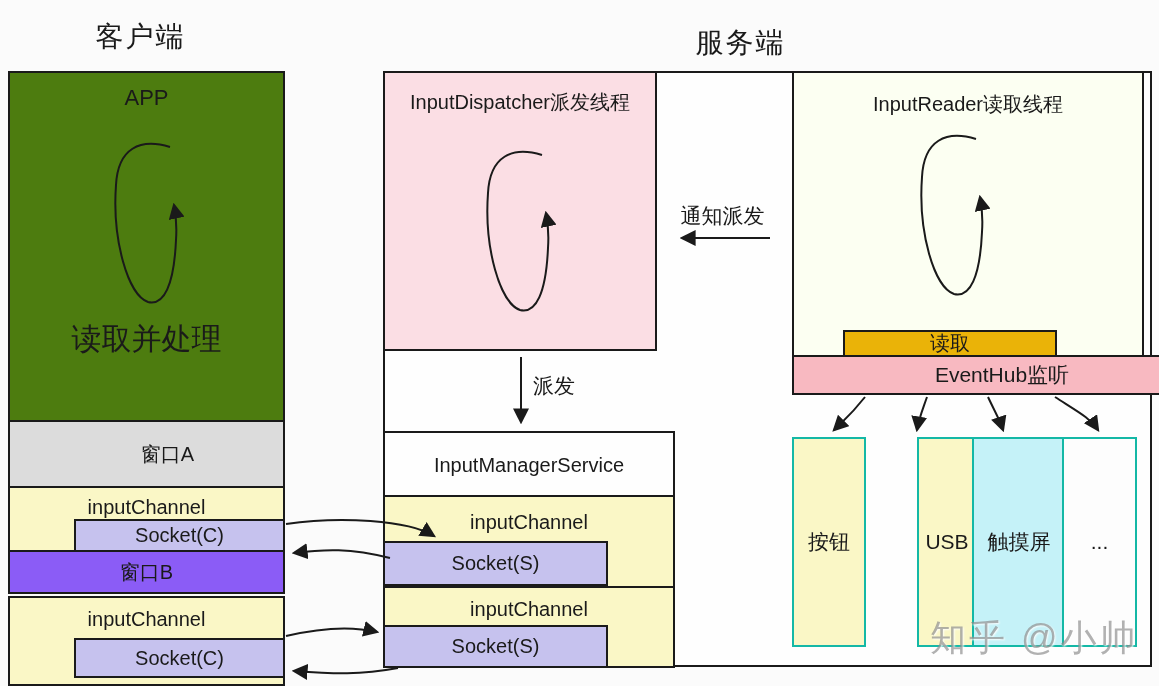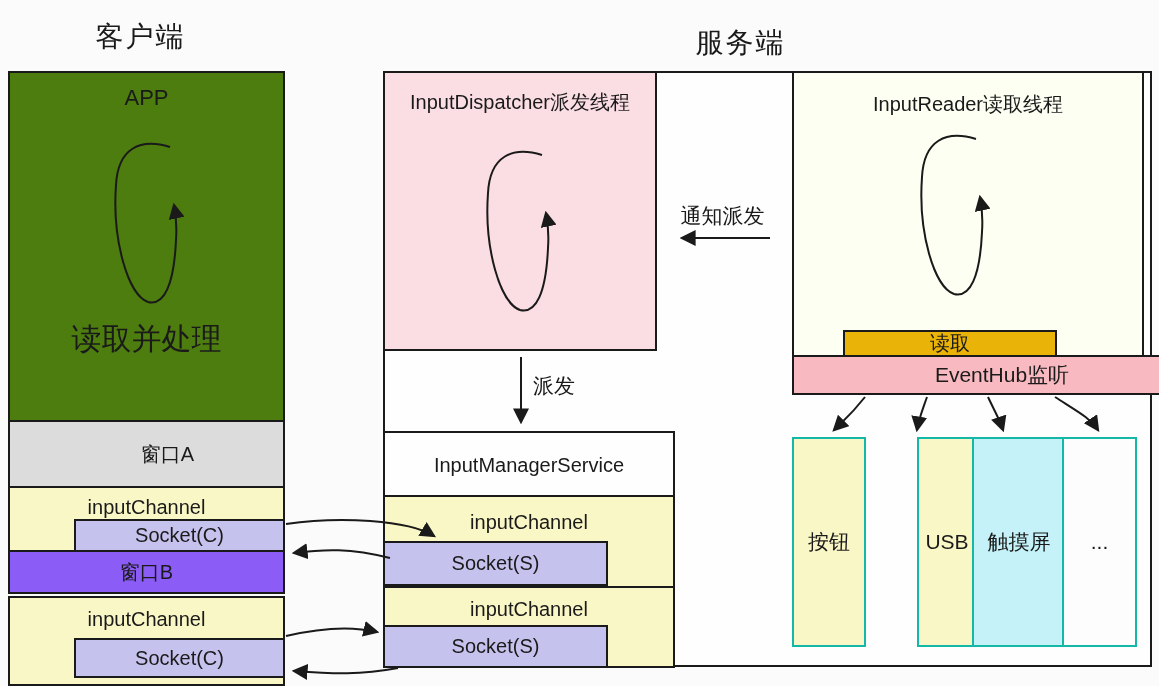--- a/index.html
+++ b/index.html
@@ -70,20 +70,21 @@
   <div class="box center lbl20" style="left: 383px; top: 541px; width: 225px; height: 45px; z-index: 10; background-color: rgb(198, 194, 238);">Socket(S)</div>
 
   <div class="box" style="left: 383px; top: 586px; width: 292px; height: 82px; background-color: rgb(250, 247, 198);">
     <div class="toplabel" style="top:10px;">inputChannel</div>
   </div>
   <div class="box center lbl20" style="left: 383px; top: 625px; width: 225px; height: 43px; z-index: 10; background-color: rgb(198, 194, 238);">Socket(S)</div>
 
   <div class="floatlbl" style="left:655px;top:202px;width:135px;text-align:center;">通知派发</div>
   <div class="floatlbl" style="left:533px;top:372px;">派发</div>
 
+  <div id="watermark">知乎 @小帅</div>
 
   <svg id="arrow-overlay" viewBox="0 0 1159 686">
     <defs>
       <marker id="ah" viewBox="0 0 10 10" refX="8.5" refY="5" markerWidth="8" markerHeight="8" orient="auto-start-reverse">
         <path d="M0,0 L10,5 L0,10 z" style="fill:#1a1a1a;stroke:none;"></path>
       </marker>
     </defs>
 
     <path marker-end="url(#ah)" d="M54,7 C24,-2 2,8 0,45 C-4,100 12,155 32,162 C48,166 58,145 60,100 C61,85 60,75 58,65" transform="translate(116,140)"></path>
     <path marker-end="url(#ah)" d="M54,7 C24,-2 2,8 0,45 C-4,100 12,155 32,162 C48,166 58,145 60,100 C61,85 60,75 58,65" transform="translate(488,148)"></path>

